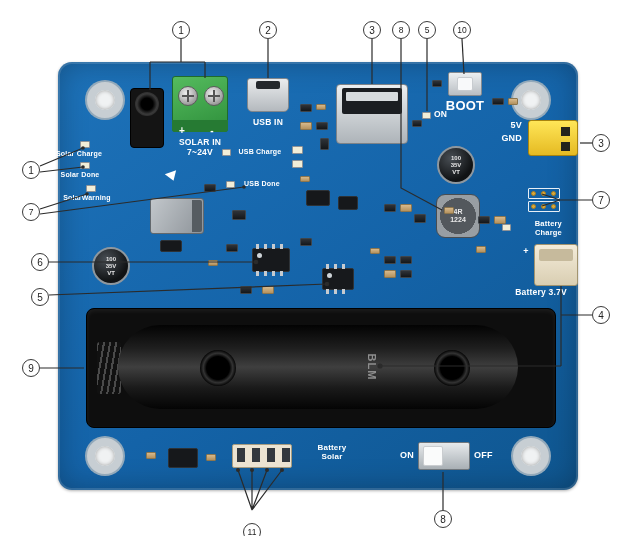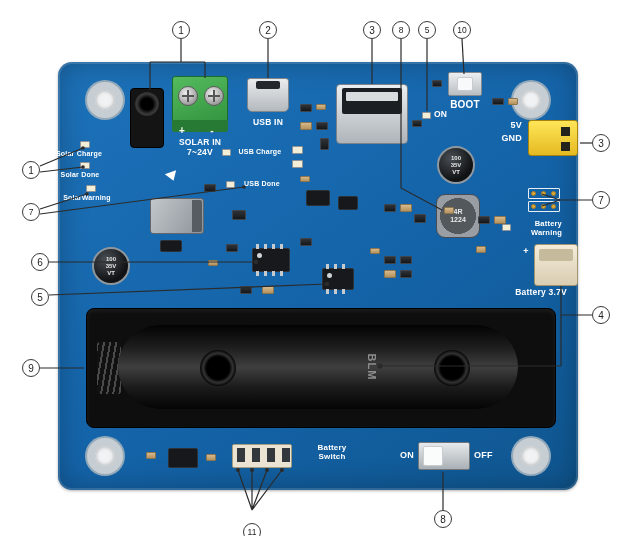--- a/index.html
+++ b/index.html
@@ -58,21 +58,21 @@
   <div class="a" style="left:247px;top:78px;width:42px;height:34px;background:linear-gradient(180deg,#eaecee,#b4b9be);border:1px solid #82878c;border-radius:3px 3px 5px 5px;"></div>
   <div class="a" style="left:256px;top:81px;width:24px;height:8px;background:#24282c;border-radius:2px;"></div>
   <div class="a silk" style="left:245px;top:118px;width:46px;font-size:8.5px;">USB IN</div>
 
   <div class="a" style="left:336px;top:84px;width:72px;height:60px;background:linear-gradient(180deg,#eceff1,#aeb4b9);border:1px solid #7c8288;border-radius:4px;"></div>
   <div class="a" style="left:342px;top:88px;width:60px;height:26px;background:#1b1e22;border-radius:2px;"></div>
   <div class="a" style="left:346px;top:92px;width:52px;height:9px;background:#d8dcdf;border-radius:1px;"></div>
 
   <div class="a" style="left:448px;top:72px;width:34px;height:24px;background:linear-gradient(180deg,#eceff1,#b9bec3);border:1px solid #858b91;border-radius:2px;"></div>
   <div class="a" style="left:457px;top:77px;width:16px;height:14px;background:#f8f9fa;border:1px solid #c8ccd0;border-radius:2px;"></div>
-  <div class="a silk" style="left:444px;top:99px;width:42px;font-size:10px;">BOOT</div>
+  <div class="a silk" style="left:444px;top:99px;width:42px;font-size:13px;">BOOT</div>
 
   <div class="a led" style="left:422px;top:112px;width:9px;height:7px;"></div>
   <div class="a silk" style="left:434px;top:110px;width:18px;font-size:8.5px;text-align:left;">ON</div>
 
   <div class="a silk" style="left:498px;top:120px;width:24px;font-size:9px;text-align:right;">5V</div>
   <div class="a silk" style="left:492px;top:133px;width:30px;font-size:9px;text-align:right;">GND</div>
   <div class="a" style="left:528px;top:120px;width:50px;height:36px;background:linear-gradient(180deg,#ffe658,#e5ba22);border:1px solid #a8840f;border-radius:3px;"></div>
   <div class="a" style="left:561px;top:127px;width:9px;height:9px;background:#24231c;"></div>
   <div class="a" style="left:561px;top:142px;width:9px;height:9px;background:#24231c;"></div>
 
@@ -89,21 +89,21 @@
 
   <div class="a" style="left:436px;top:194px;width:44px;height:44px;border-radius:9px;background:radial-gradient(circle,#53585d 0 60%,#989ea3 61%);border:1px solid #484d52;color:#e9e9e9;font-weight:700;font-size:7px;text-align:center;line-height:8px;padding-top:13px;">
     <div>4R</div>
     <div>1224</div>
   </div>
   <div class="a smd tan" style="left:444px;top:207px;width:10px;height:7px;"></div>
 
   <div class="a led" style="left:502px;top:224px;width:9px;height:7px;"></div>
   <div class="a silk" style="left:512px;top:220px;width:50px;font-size:7.5px;text-align:right;">
     <div>Battery</div>
-    <div>Warning</div>
+    <div>Charge</div>
   </div>
 
   <div class="a silk" style="left:520px;top:246px;width:12px;font-size:9px;">+</div>
   <div class="a" style="left:534px;top:244px;width:44px;height:42px;background:linear-gradient(180deg,#f4ecd9,#d9ceb2);border:1px solid #a2946f;border-radius:3px;"></div>
   <div class="a" style="left:539px;top:249px;width:34px;height:12px;background:#c6ba9c;border-radius:2px;"></div>
   <div class="a silk" style="left:502px;top:288px;width:78px;font-size:8.5px;">Battery 3.7V</div>
 
   <div class="a led" style="left:80px;top:141px;width:10px;height:7px;"></div>
   <div class="a silk" style="left:46px;top:150px;width:66px;font-size:7px;">Solar Charge</div>
   <div class="a led" style="left:80px;top:162px;width:10px;height:7px;"></div>
@@ -178,21 +178,21 @@
   <div class="a" style="left:350px;top:352px;width:44px;height:30px;transform:rotate(90deg);color:#8e8e8e;font-weight:700;font-size:11px;letter-spacing:1px;text-align:center;line-height:30px;">BLM</div>
 
   <div class="a" style="left:232px;top:444px;width:60px;height:24px;background:#ece4d2;border:1px solid #a69c80;border-radius:2px;"></div>
   <i class="a" style="left:237px;top:448px;width:8px;height:14px;background:#33383d;"></i>
   <i class="a" style="left:252px;top:448px;width:8px;height:14px;background:#33383d;"></i>
   <i class="a" style="left:267px;top:448px;width:8px;height:14px;background:#33383d;"></i>
   <i class="a" style="left:282px;top:448px;width:8px;height:14px;background:#33383d;"></i>
 
   <div class="a silk" style="left:304px;top:443px;width:56px;font-size:8px;">
     <div>Battery</div>
-    <div>Switch</div>
+    <div>Solar</div>
   </div>
   <div class="a silk" style="left:390px;top:450px;width:24px;font-size:9px;text-align:right;">ON</div>
   <div class="a" style="left:418px;top:442px;width:52px;height:28px;background:linear-gradient(180deg,#e7eaec,#a9b0b5);border:1px solid #70777d;border-radius:2px;"></div>
   <div class="a" style="left:423px;top:446px;width:20px;height:20px;background:#fafbfb;border:1px solid #cacdd0;border-radius:2px;"></div>
   <div class="a silk" style="left:474px;top:450px;width:28px;font-size:9px;text-align:left;">OFF</div>
 
   <div class="a ic" style="left:168px;top:448px;width:30px;height:20px;"></div>
   <i class="a smd tan" style="left:146px;top:452px;width:10px;height:7px;"></i>
   <i class="a smd tan" style="left:206px;top:454px;width:10px;height:7px;"></i>
 

